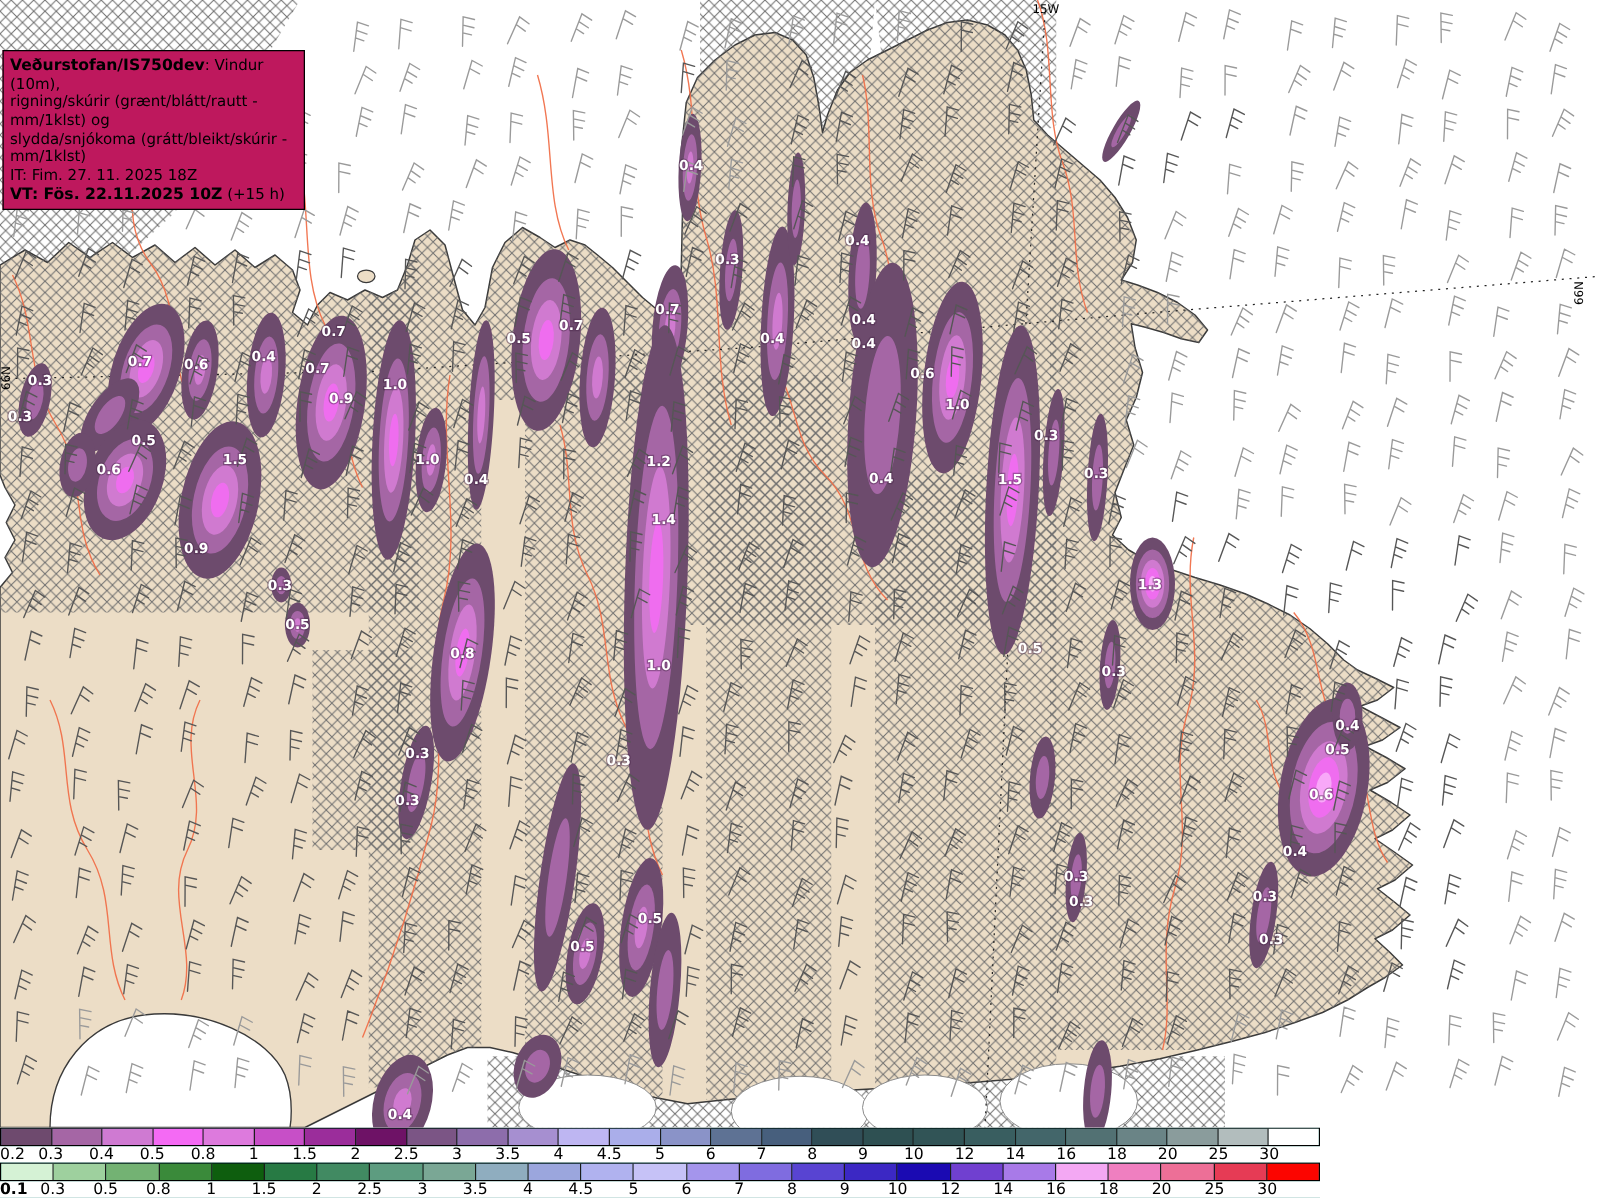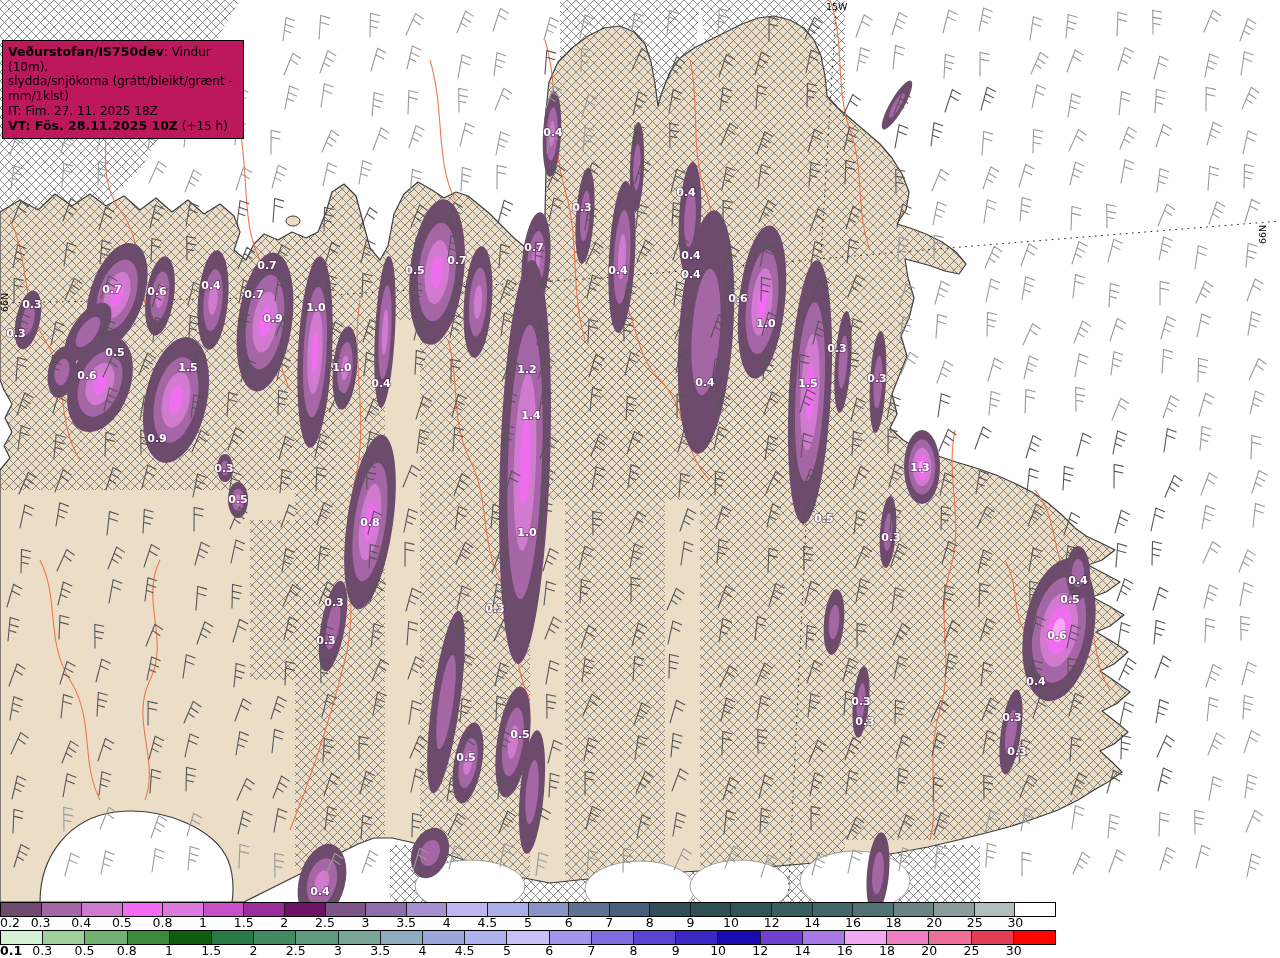--- a/index.html
+++ b/index.html
@@ -957,23 +957,24 @@
         <text x="320" y="895" class="precip-label">0.4</text>
       </g>
 
     <text class="grat-label" x="826" y="10">15W</text>
     <text class="grat-label" x="8" y="312" transform="rotate(-90 8 312)">66N</text>
     <text class="grat-label" x="1266" y="244" transform="rotate(-90 1266 244)">66N</text>
   </svg>
 
   <div class="title-box">
     <div><span class="bold">Veðurstofan/IS750dev</span><span>: Vindur (10m),</span></div>
-    <div>slydda/snjókoma (grátt/bleikt/grænt - mm/1klst)</div>
+    <div>rigning/skúrir (grænt/blátt/rautt - mm/1klst) og</div>
+    <div>slydda/snjókoma (grátt/bleikt/skúrir - mm/1klst)</div>
     <div>IT: Fim. 27. 11. 2025 18Z</div>
-    <div><span class="bold">VT: Fös. 28.11.2025 10Z</span><span> (+15 h)</span></div>
+    <div><span class="bold">VT: Fös. 22.11.2025 10Z</span><span> (+15 h)</span></div>
   </div>
 </div>
 
 <div class="legend">
   <div>
     <div class="cells" id="sleetCells">
         <div class="cell" style="background: rgb(110, 74, 110);"></div>
         <div class="cell" style="background: rgb(165, 102, 165);"></div>
         <div class="cell" style="background: rgb(207, 122, 210);"></div>
         <div class="cell" style="background: rgb(244, 106, 244);"></div>

